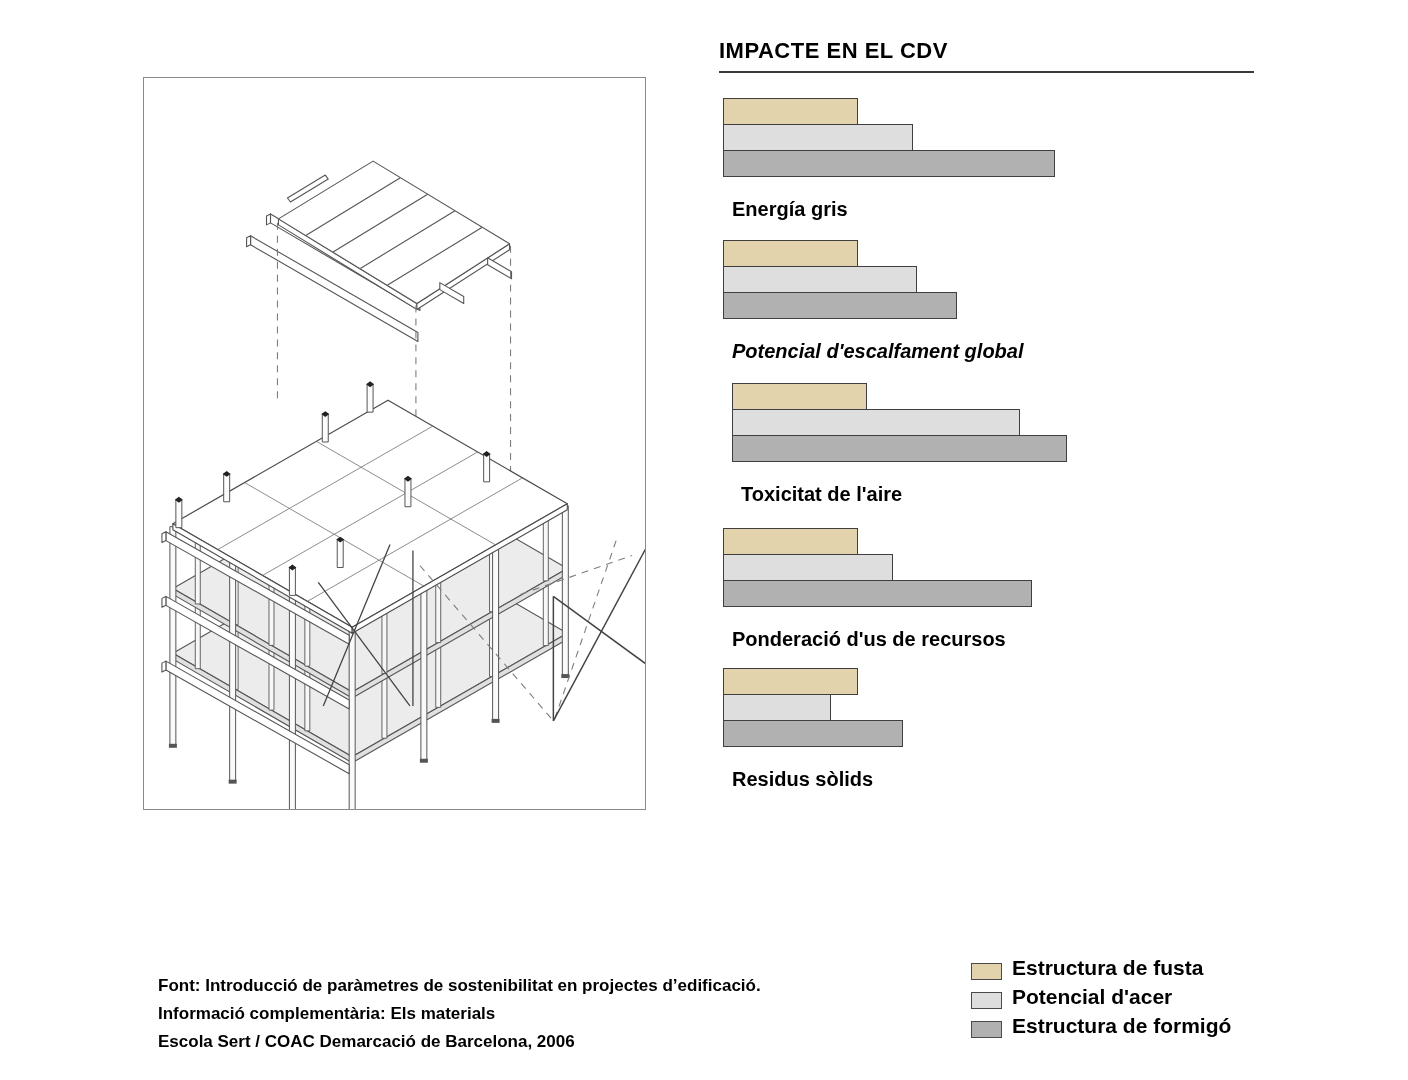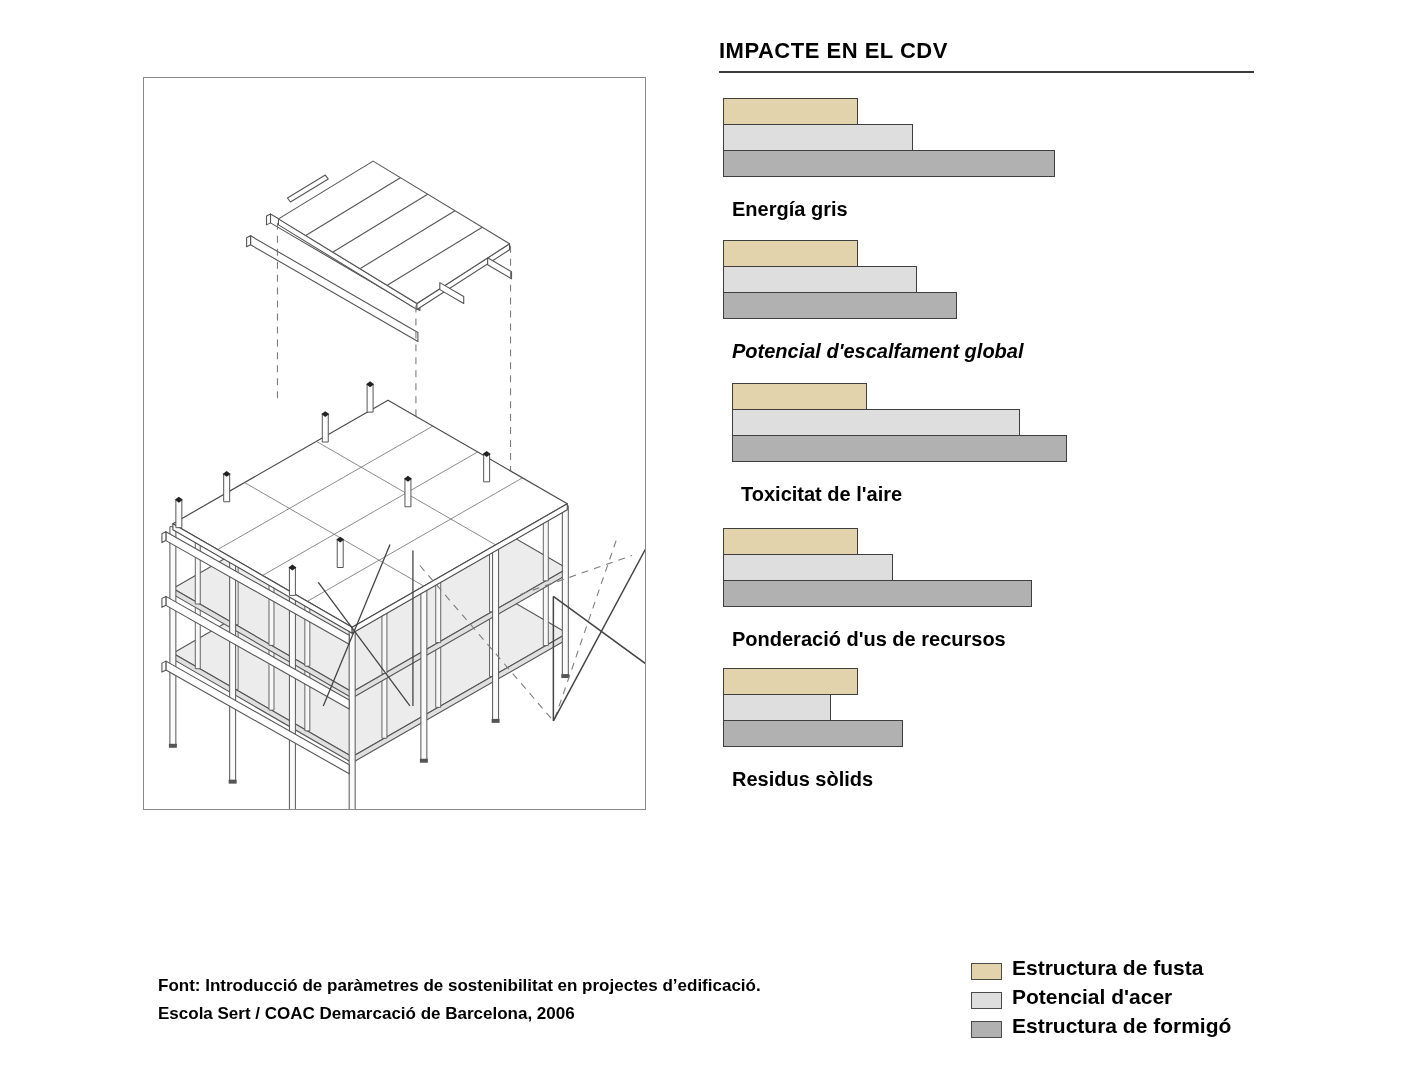--- a/index.html
+++ b/index.html
@@ -226,16 +226,17 @@
         <span class="legend-label">Potencial d'acer</span>
       </div>
       <div class="legend-row">
         <span class="legend-swatch" style="background: rgb(177, 177, 177);"></span>
         <span class="legend-label">Estructura de formigó</span>
       </div>
     </div>
 
   <div id="source">
     <div>Font: Introducció de paràmetres de sostenibilitat en projectes d’edificació.</div>
+    <div>Informació complementària: Els materials</div>
     <div>Escola Sert / COAC Demarcació de Barcelona, 2006</div>
   </div>
 
 </div>
 
 </body></html>

